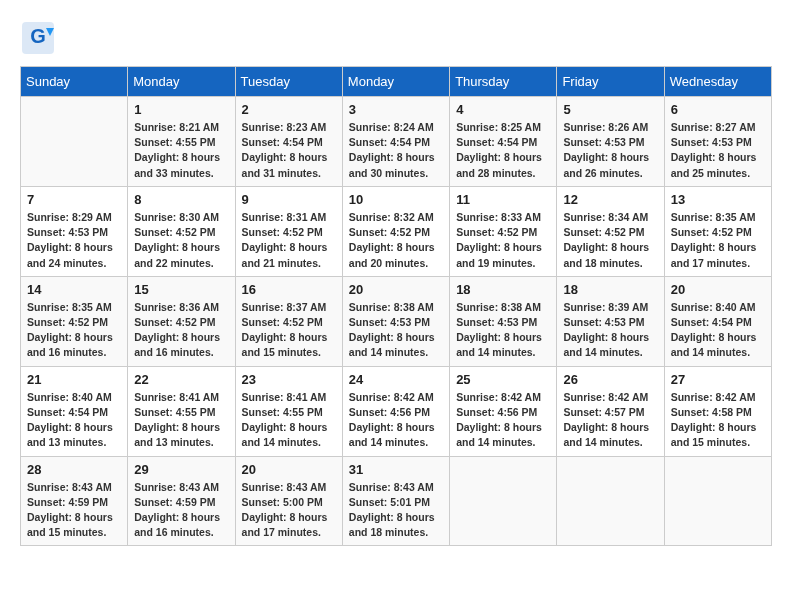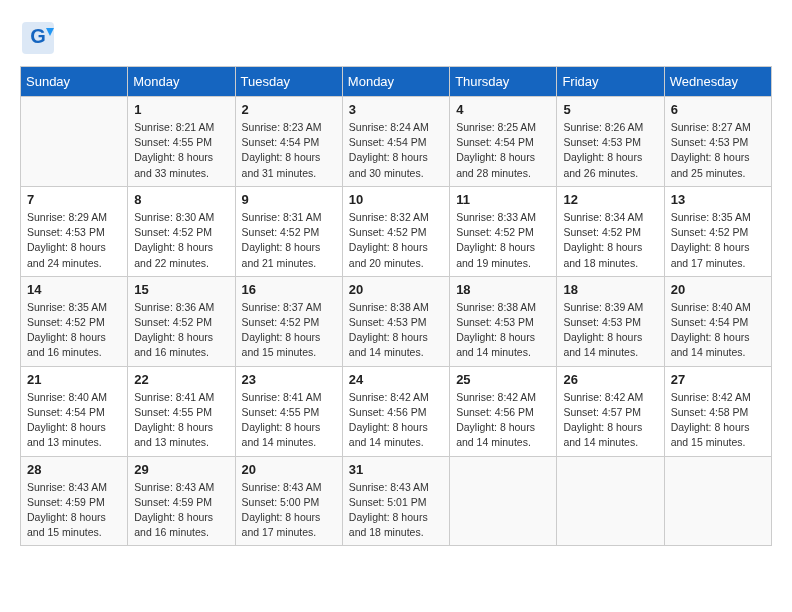--- a/index.html
+++ b/index.html
@@ -69,20 +69,21 @@
     .day-number {
       font-size: 13px;
       font-weight: bold;
       display: block;
       margin-bottom: 3px;
     }
     .day-info {
       font-size: 10.5px;
       line-height: 1.45;
       color: #333;
+      font-weight: bold;
     }
     .empty { background: #f9f9f9 !important; }
   </style>
 </head>
 <body>
 
 <div class="header">
   <div class="logo">
     <svg class="logo-icon" viewBox="0 0 36 36">
       <rect x="2" y="2" width="32" height="32" rx="4" fill="#1565C0" opacity="0.15"></rect>

